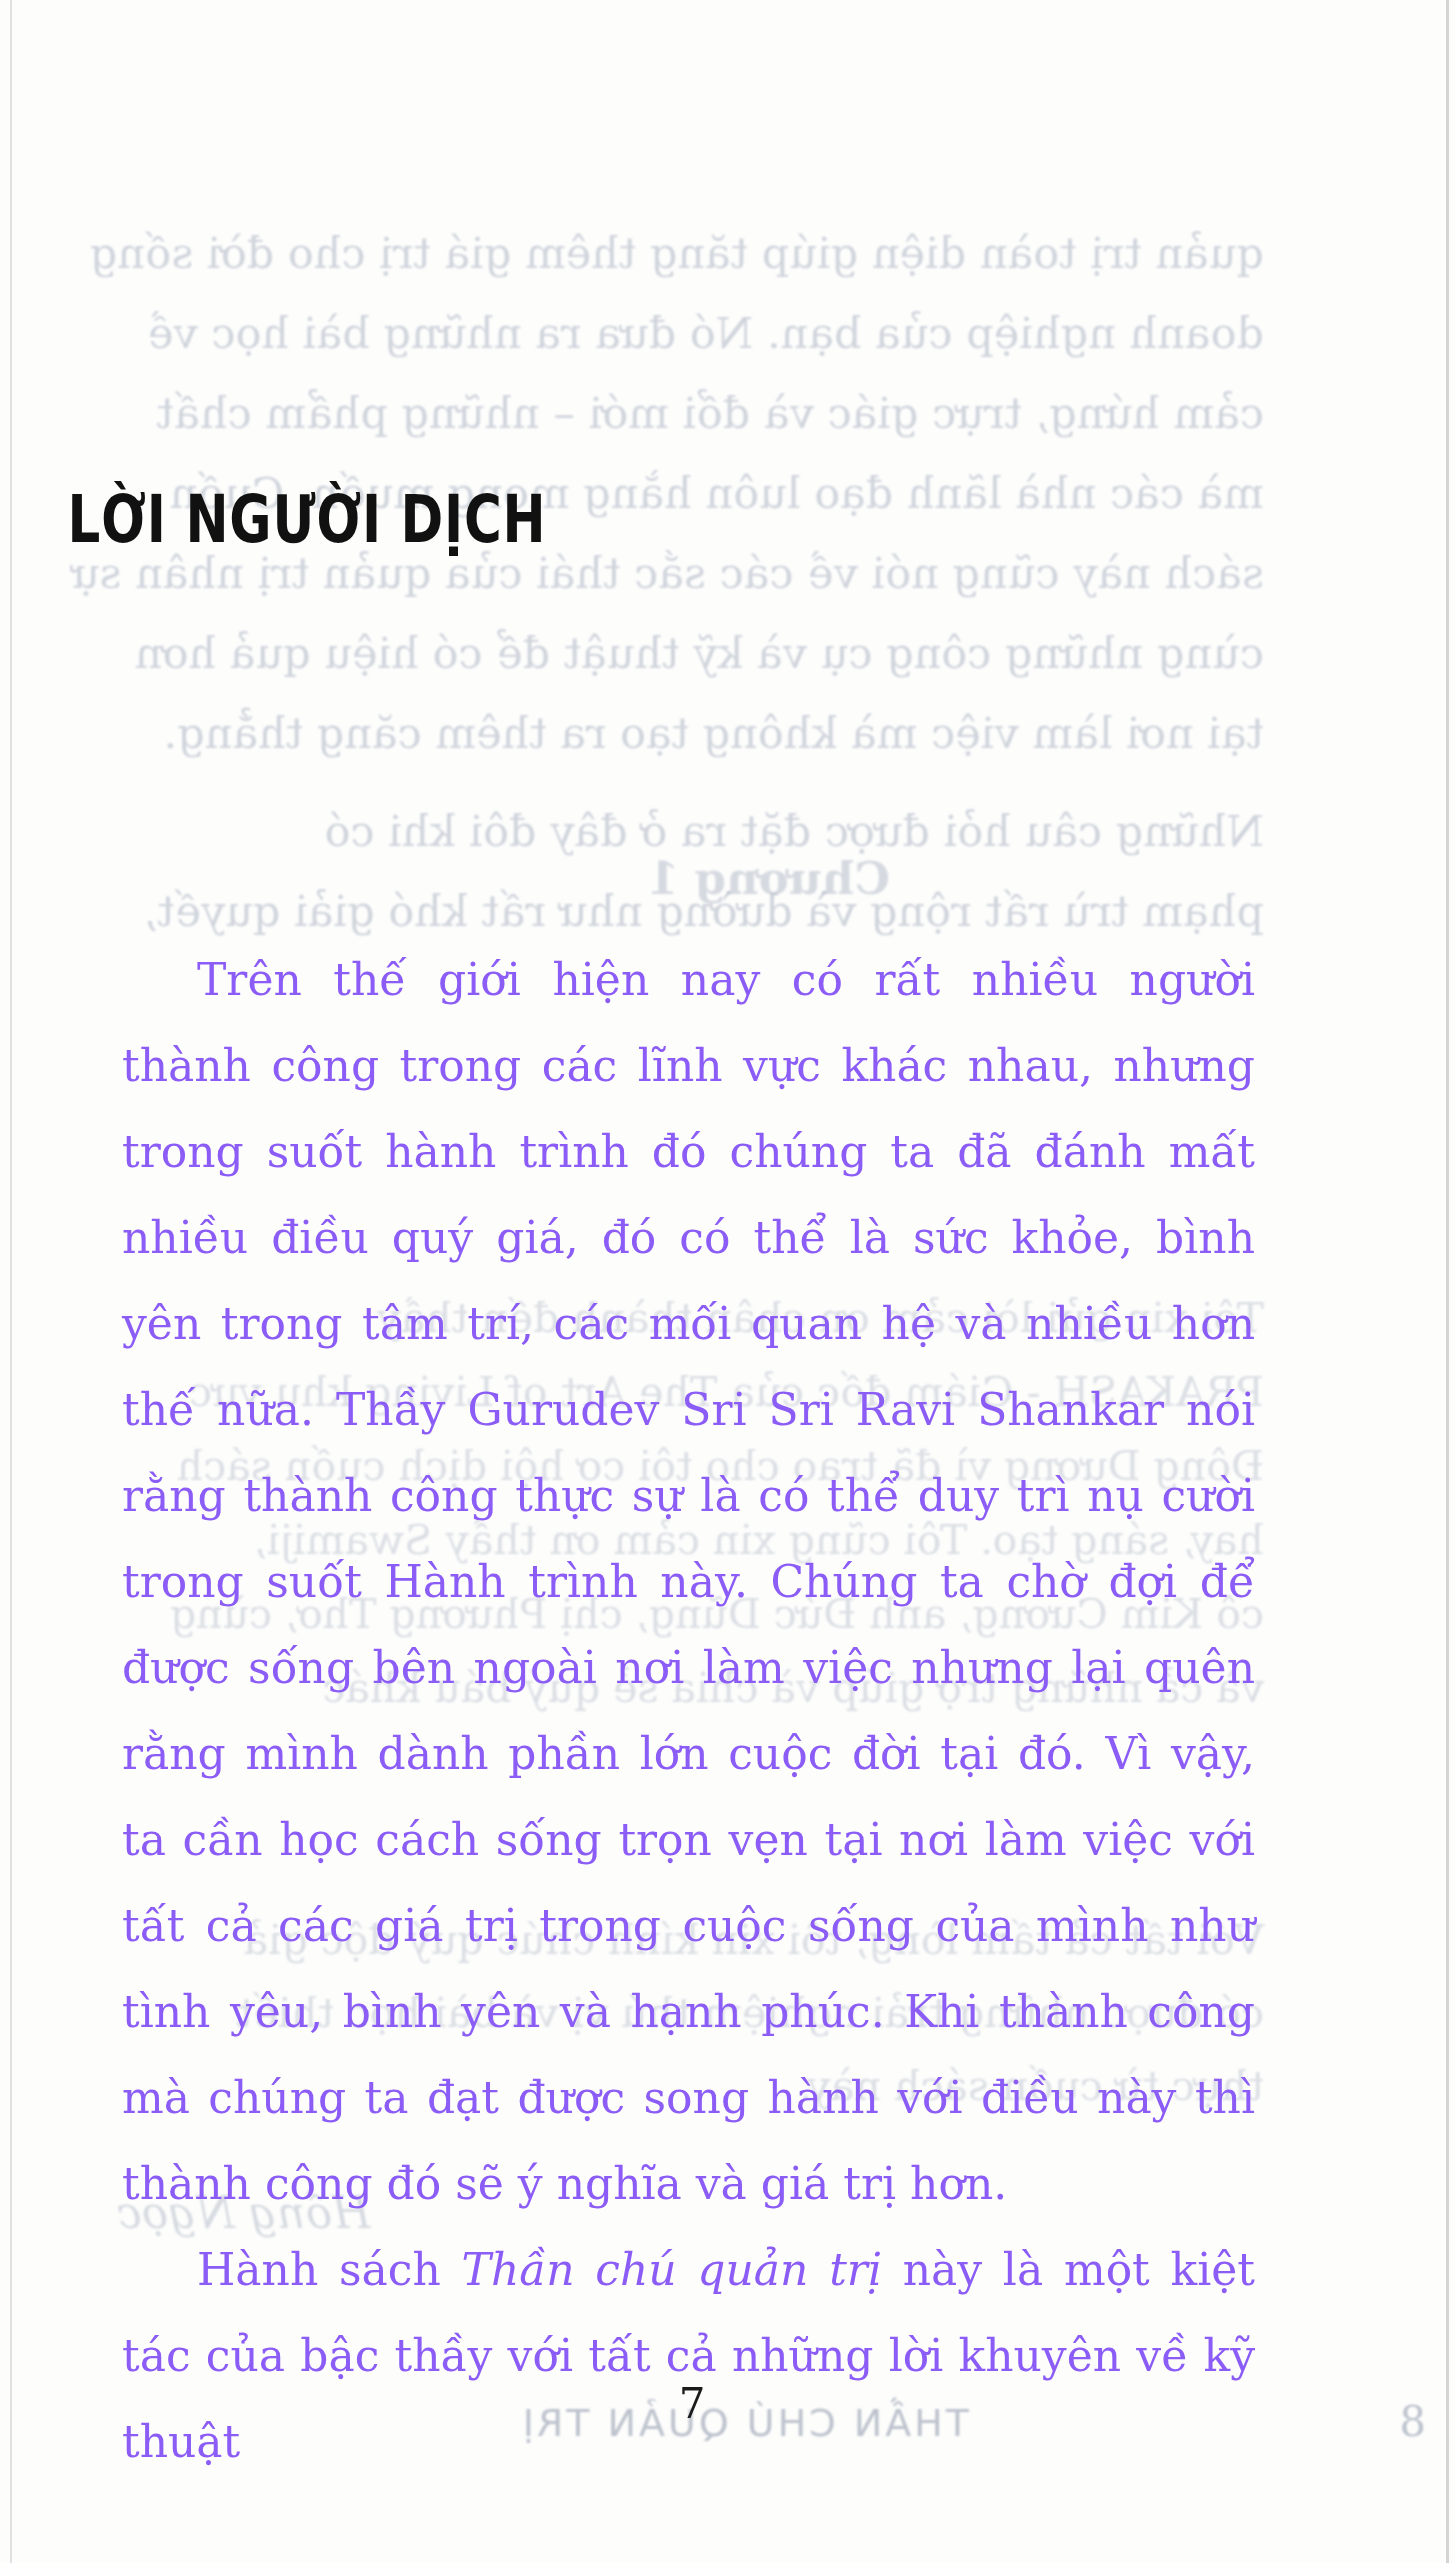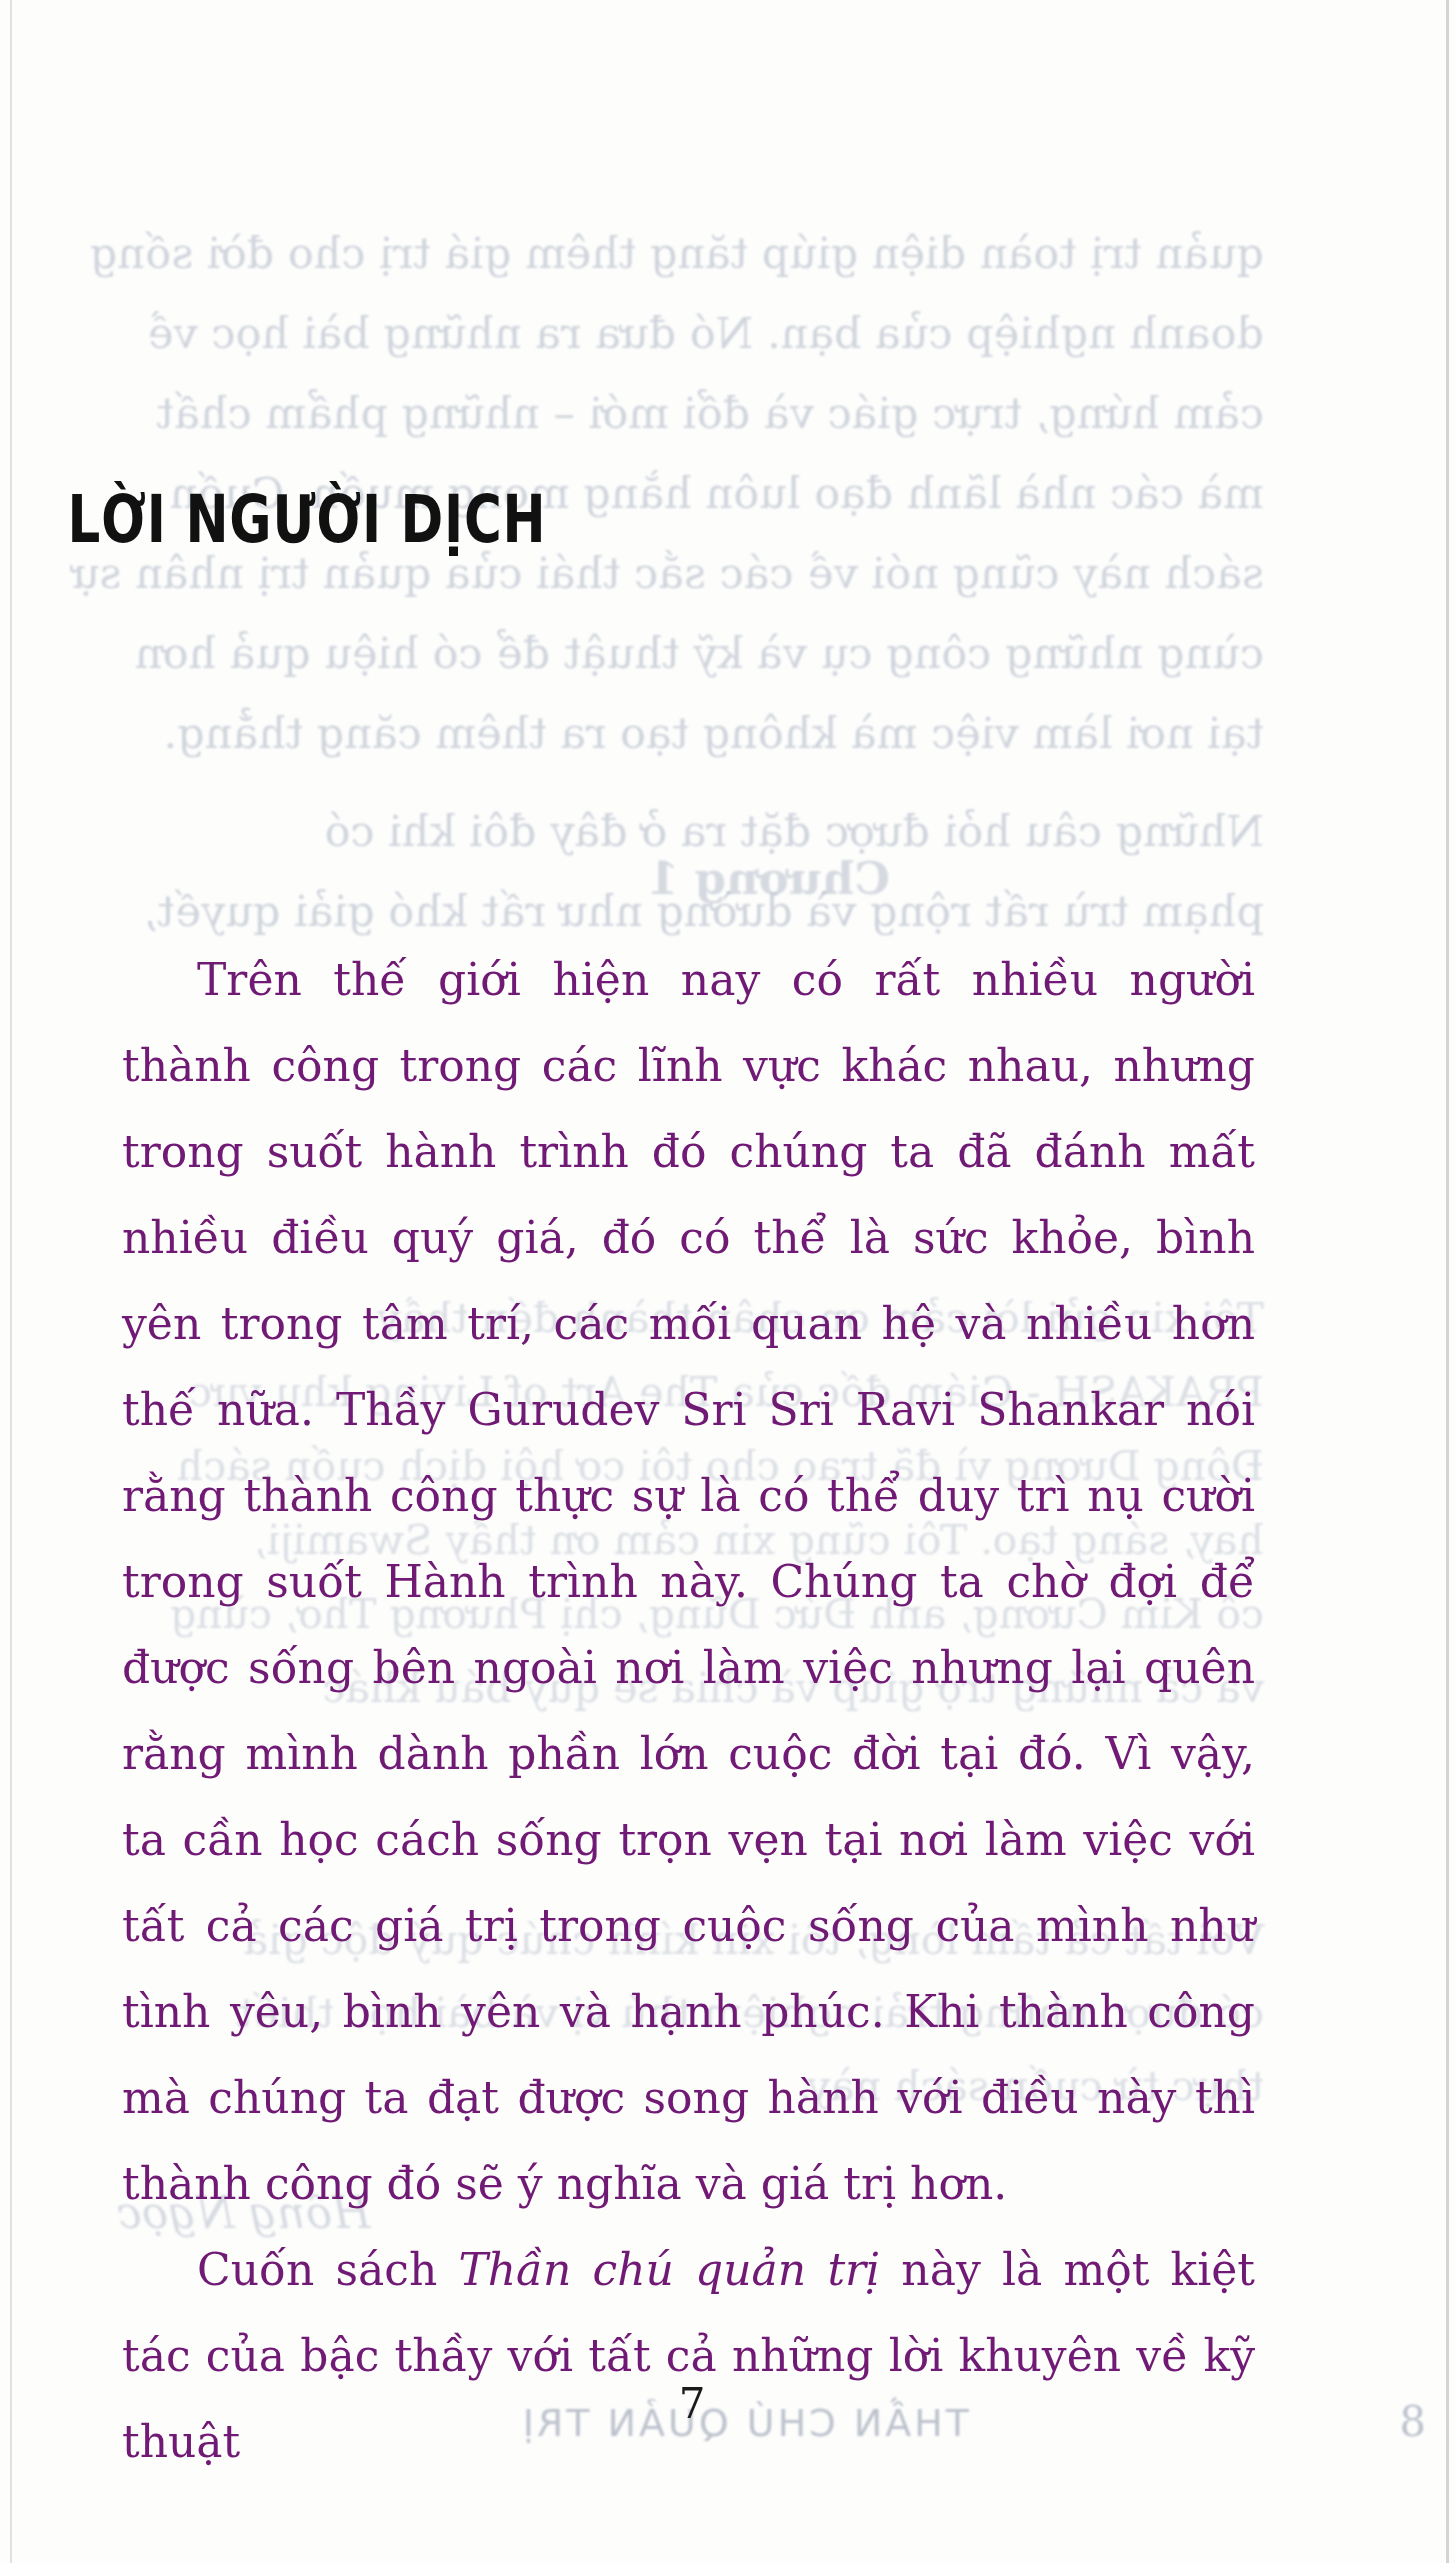--- a/index.html
+++ b/index.html
@@ -82,21 +82,21 @@
     white-space: nowrap;
   }
 
   .body-text {
     position: absolute;
     left: 122px;
     width: 1133px;
     top: 937px;
     font-size: 44px;
     line-height: 86px;
-    color: #701a75;
+    color: #8b5cf6;
     text-align: justify;
     z-index: 2;
   }
   .body-text p {
     margin: 0;
     text-indent: 75px;
   }
   .body-text p.justify-last {
     text-align-last: justify;
   }
@@ -159,21 +159,21 @@
   <div class="ghost ghost-foot-page">8</div>
 
   <div class="content">
 
     <div class="title">
       <span class="title-inner">LỜI NGƯỜI DỊCH</span>
     </div>
 
     <div class="body-text">
       <p>Trên thế giới hiện nay có rất nhiều người thành công trong các lĩnh vực khác nhau, nhưng trong suốt hành trình đó chúng ta đã đánh mất nhiều điều quý giá, đó có thể là sức khỏe, bình yên trong tâm trí, các mối quan hệ và nhiều hơn thế nữa. Thầy Gurudev Sri Sri Ravi Shankar nói rằng thành công thực sự là có thể duy trì nụ cười trong suốt Hành trình này. Chúng ta chờ đợi để được sống bên ngoài nơi làm việc nhưng lại quên rằng mình dành phần lớn cuộc đời tại đó. Vì vậy, ta cần học cách sống trọn vẹn tại nơi làm việc với tất cả các giá trị trong cuộc sống của mình như tình yêu, bình yên và hạnh phúc. Khi thành công mà chúng ta đạt được song hành với điều này thì thành công đó sẽ ý nghĩa và giá trị hơn.</p>
-      <p class="justify-last"><span>Cuốn sách </span><em>Thần chú quản trị</em><span> này là một kiệt tác của bậc thầy với tất cả những lời khuyên về kỹ thuật</span></p>
+      <p class="justify-last"><span>Hành sách </span><em>Thần chú quản trị</em><span> này là một kiệt tác của bậc thầy với tất cả những lời khuyên về kỹ thuật</span></p>
     </div>
 
     <div class="pagenum">7</div>
 
   </div>
 
 </div>
 
 
 </body></html>

